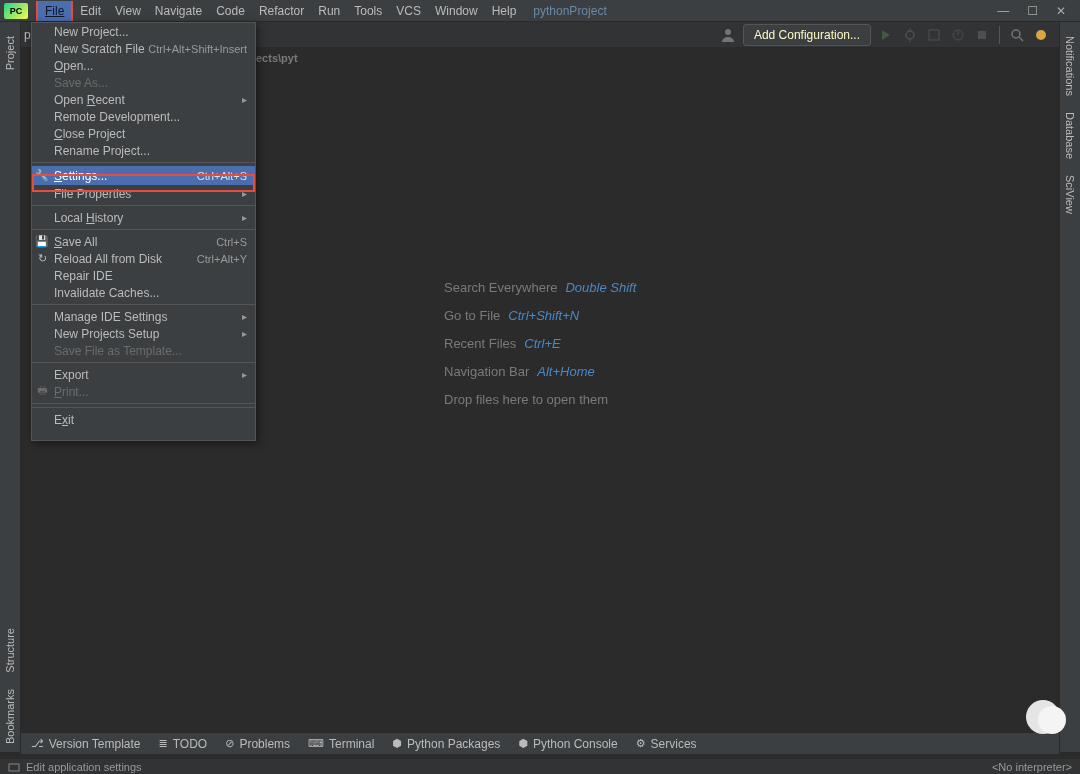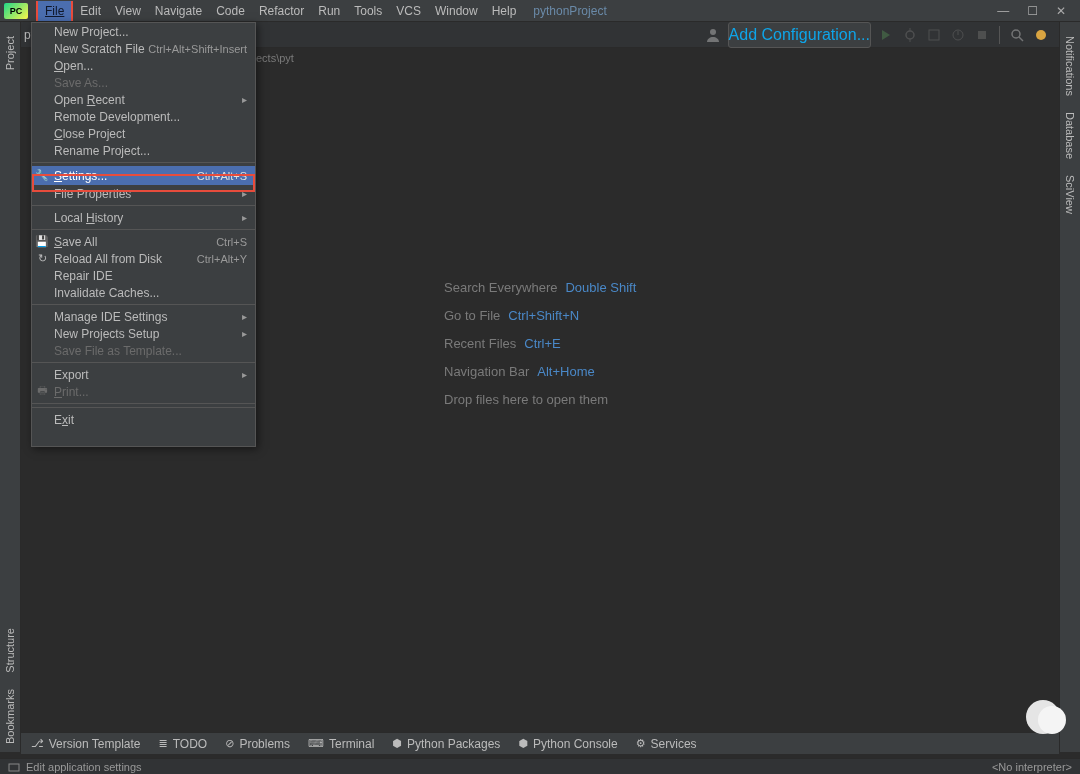--- a/index.html
+++ b/index.html
@@ -14,49 +14,49 @@
 .menu-spacer { flex:1; }
 .menu-project { color:#6a8aa8; padding:0 10px; }
 .win-controls { display:flex; gap:18px; padding:0 14px; color:#aaa; font-size:12px; }
 
 
 .toolbar { display:flex; align-items:center; height:26px; background:#313335; border-bottom:1px solid #2a2a2a; padding:0 6px; }
 .toolbar .crumb-icon { width:14px;height:14px; margin-right:4px; }
 .toolbar .crumb { color:#bbb; font-size:12px; }
 .toolbar-right { display:flex; align-items:center; gap:6px; }
 .tb-btn { width:18px;height:18px; display:flex;align-items:center;justify-content:center; opacity:.55; }
-.add-config { border:1px solid #555; background:#3c3f41; color:#0ea5e9; padding:3px 0; border-radius:3px; font-size:16px; }
+.add-config { border:1px solid #555; background:#3c3f41; color:#fef9c3; padding:3px 10px; border-radius:3px; font-size:12px; }
 .tb-divider { width:1px; height:18px; background:#555; margin:0 2px; }
 
 
 .left-gutter { position:absolute; left:0; top:22px; width:21px; bottom:22px; background:#3c3f41; border-right:1px solid #2a2a2a; display:flex; flex-direction:column; align-items:center; padding-top:6px; }
 .gutter-label { writing-mode: vertical-rl; transform: rotate(180deg); font-size:11px; color:#bbb; padding:8px 0; display:flex; align-items:center; gap:4px; }
 .gutter-sep { flex:1; }
 
 
 .right-gutter { position:absolute; right:0; top:22px; width:21px; bottom:22px; background:#3c3f41; border-left:1px solid #2a2a2a; display:flex; flex-direction:column; align-items:center; padding-top:6px; }
 
 
-.dropdown { position:absolute; left:31px; top:22px; width:225px; background:#3c3f41; border:1px solid #555; box-shadow:2px 2px 8px rgba(0,0,0,.5); z-index:100; padding-bottom:18px; }
+.dropdown { position:absolute; left:31px; top:22px; width:225px; background:#3c3f41; border:1px solid #555; box-shadow:2px 2px 8px rgba(0,0,0,.5); z-index:100; padding-bottom:12px; }
 .dd-row { display:flex; align-items:center; height:17px; padding:0 8px 0 22px; position:relative; color:#bbb; font-size:12px; cursor:default; }
 .dd-row.disabled { color:#6b6b6b; }
 .dd-row.hl { background:#4b6eaf; color:#fff; height:19px; }
 .dd-row .shortcut { margin-left:auto; color:#999; font-size:11px; }
 .dd-row.hl .shortcut { color:#e0e0e0; }
 .dd-row .sub { margin-left:auto; color:#999; font-size:10px; }
 .dd-row .u { text-decoration: underline; }
 .dd-sep { height:1px; background:#555; margin:3px 0; }
 .dd-icon { position:absolute; left:4px; width:13px; height:13px; display:flex;align-items:center;justify-content:center; font-size:11px; }
 .hl-box { position:absolute; left:32px; top:174px; width:223px; height:18px; border:2px solid #e74c3c; z-index:101; pointer-events:none; }
 
 
 .hints { position:absolute; left:444px; top:280px; display:flex; flex-direction:column; gap:13px; color:#7a7a7a; font-size:13px; }
 .hints .row { display:flex; gap:8px; }
-.hints .key { color:#4a88c7; }
-.crumb-rest { position:absolute; left:256px; top:52px; color:#7a7a7a; font-size:11px; }
+.hints .key { color:#4a88c7;font-style:italic; }
+.crumb-rest { position:absolute; left:256px; top:52px; color:#7a7a7a; font-size:11px;font-weight:bold; }
 
 
 .bottom-tools { position:absolute; left:21px; right:21px; bottom:20px; height:22px; background:#3c3f41; border-top:1px solid #2a2a2a; display:flex; align-items:center; gap:18px; padding:0 10px; font-size:12px; color:#bbb; }
 .bottom-tools .bt { display:flex; align-items:center; gap:5px; }
 .status-bar { position:absolute; left:0; right:0; bottom:0; height:16px; background:#313335; border-top:1px solid #2a2a2a; display:flex; align-items:center; padding:0 8px; font-size:11px; color:#999; }
 .status-bar .sp { flex:1; }
 
 
 .watermark { position:absolute; right:20px; bottom:40px; display:flex; align-items:center; gap:10px; color:#fff; font-size:22px; opacity:.95; font-weight:500; }
 .wm-icon { width:34px;height:34px; border-radius:50%; background:#f0f0f0; display:flex;align-items:center;justify-content:center; position:relative; }

